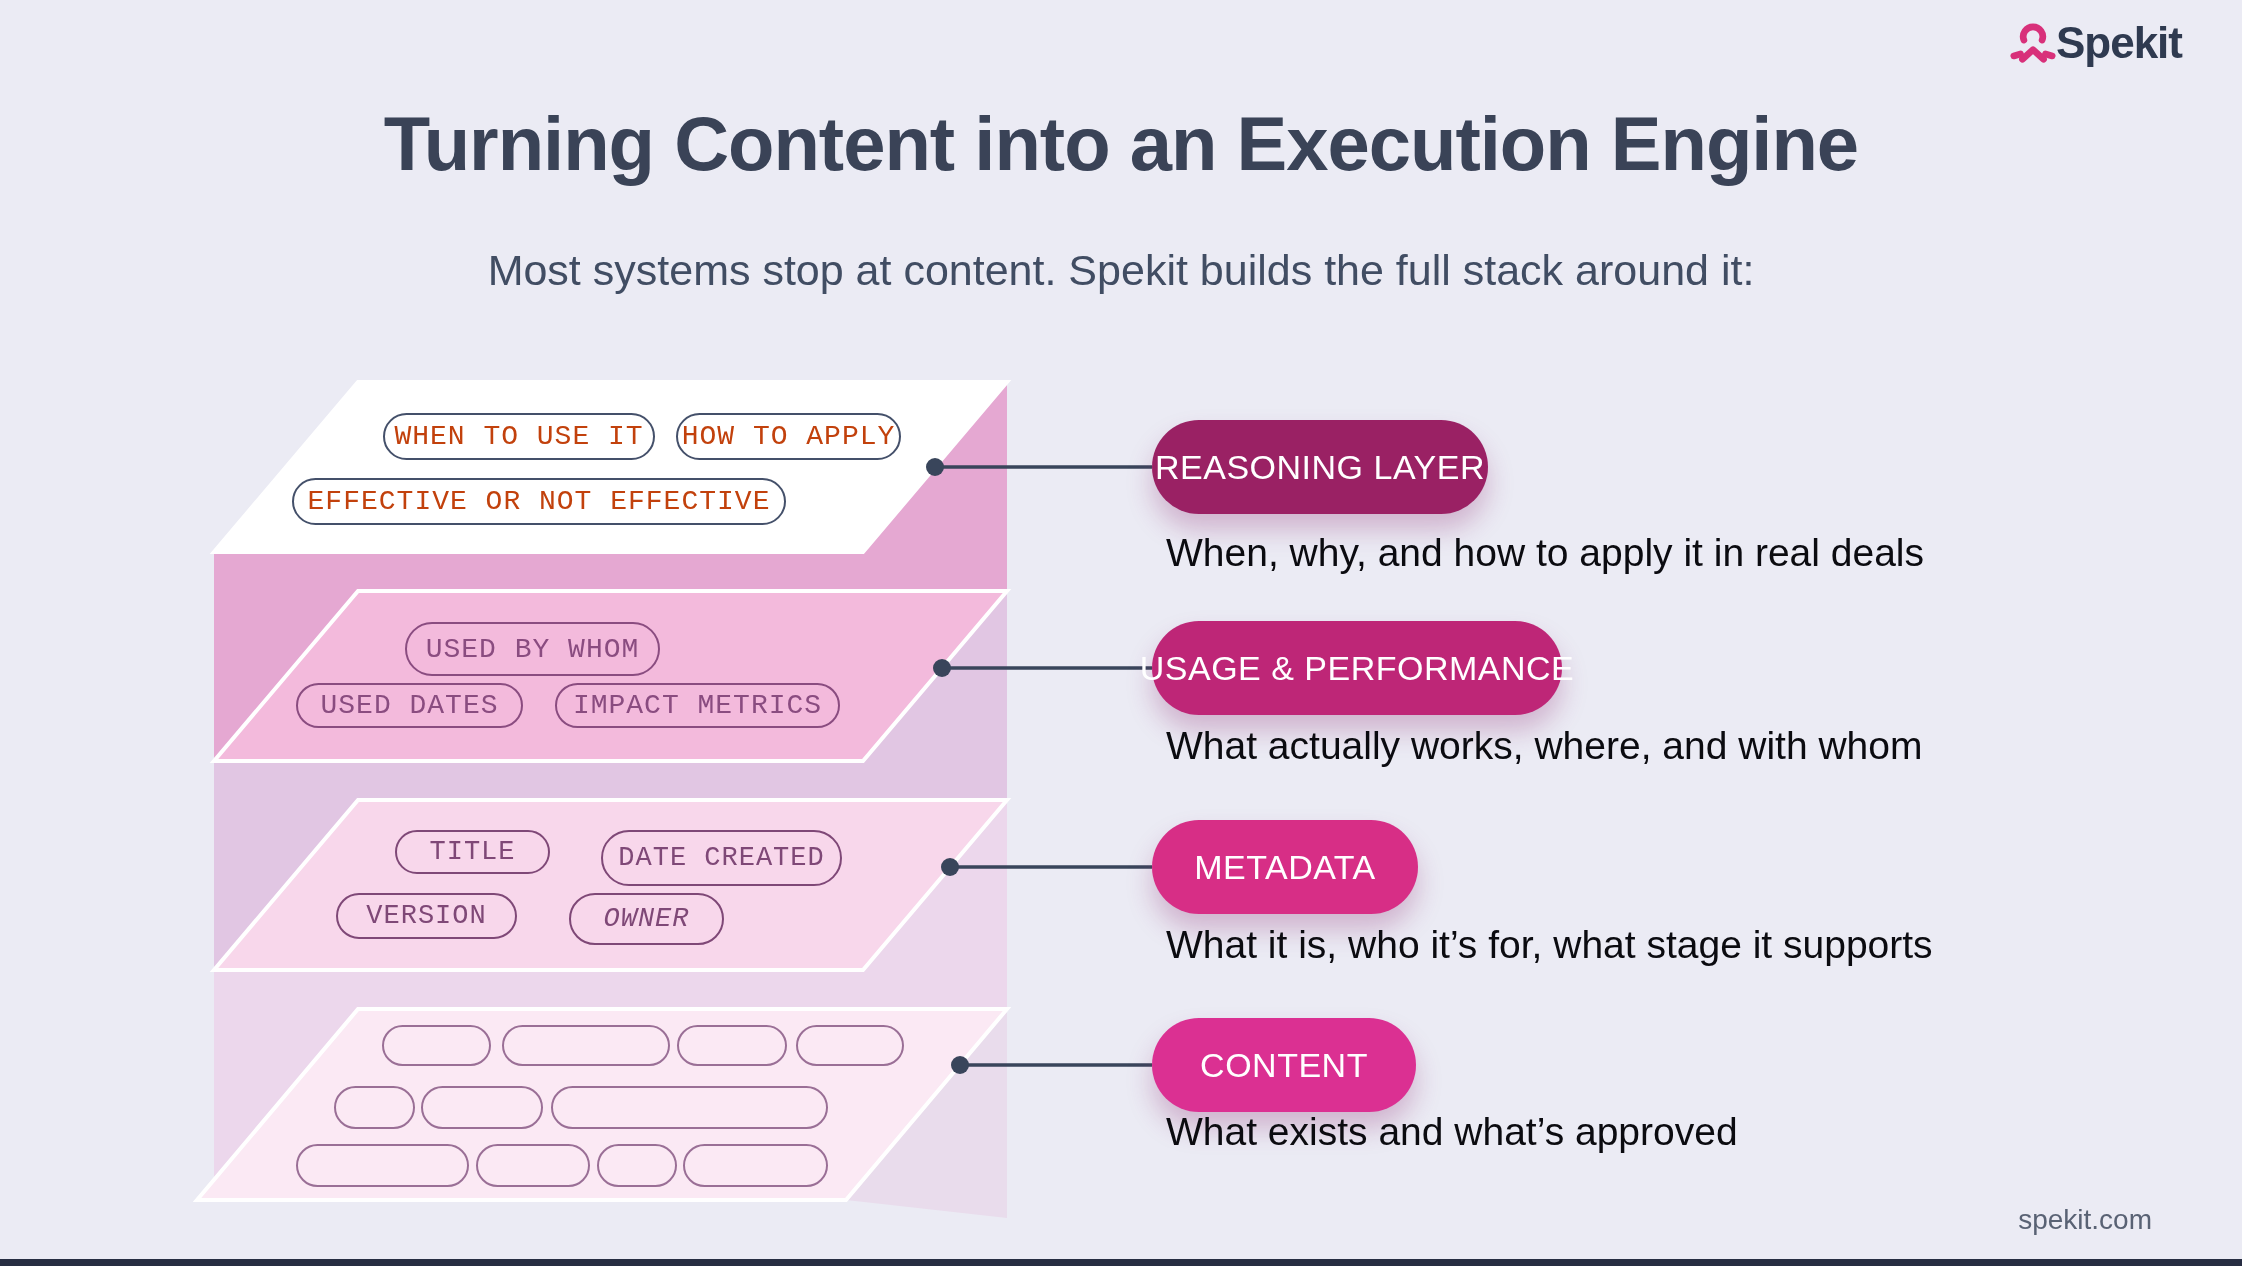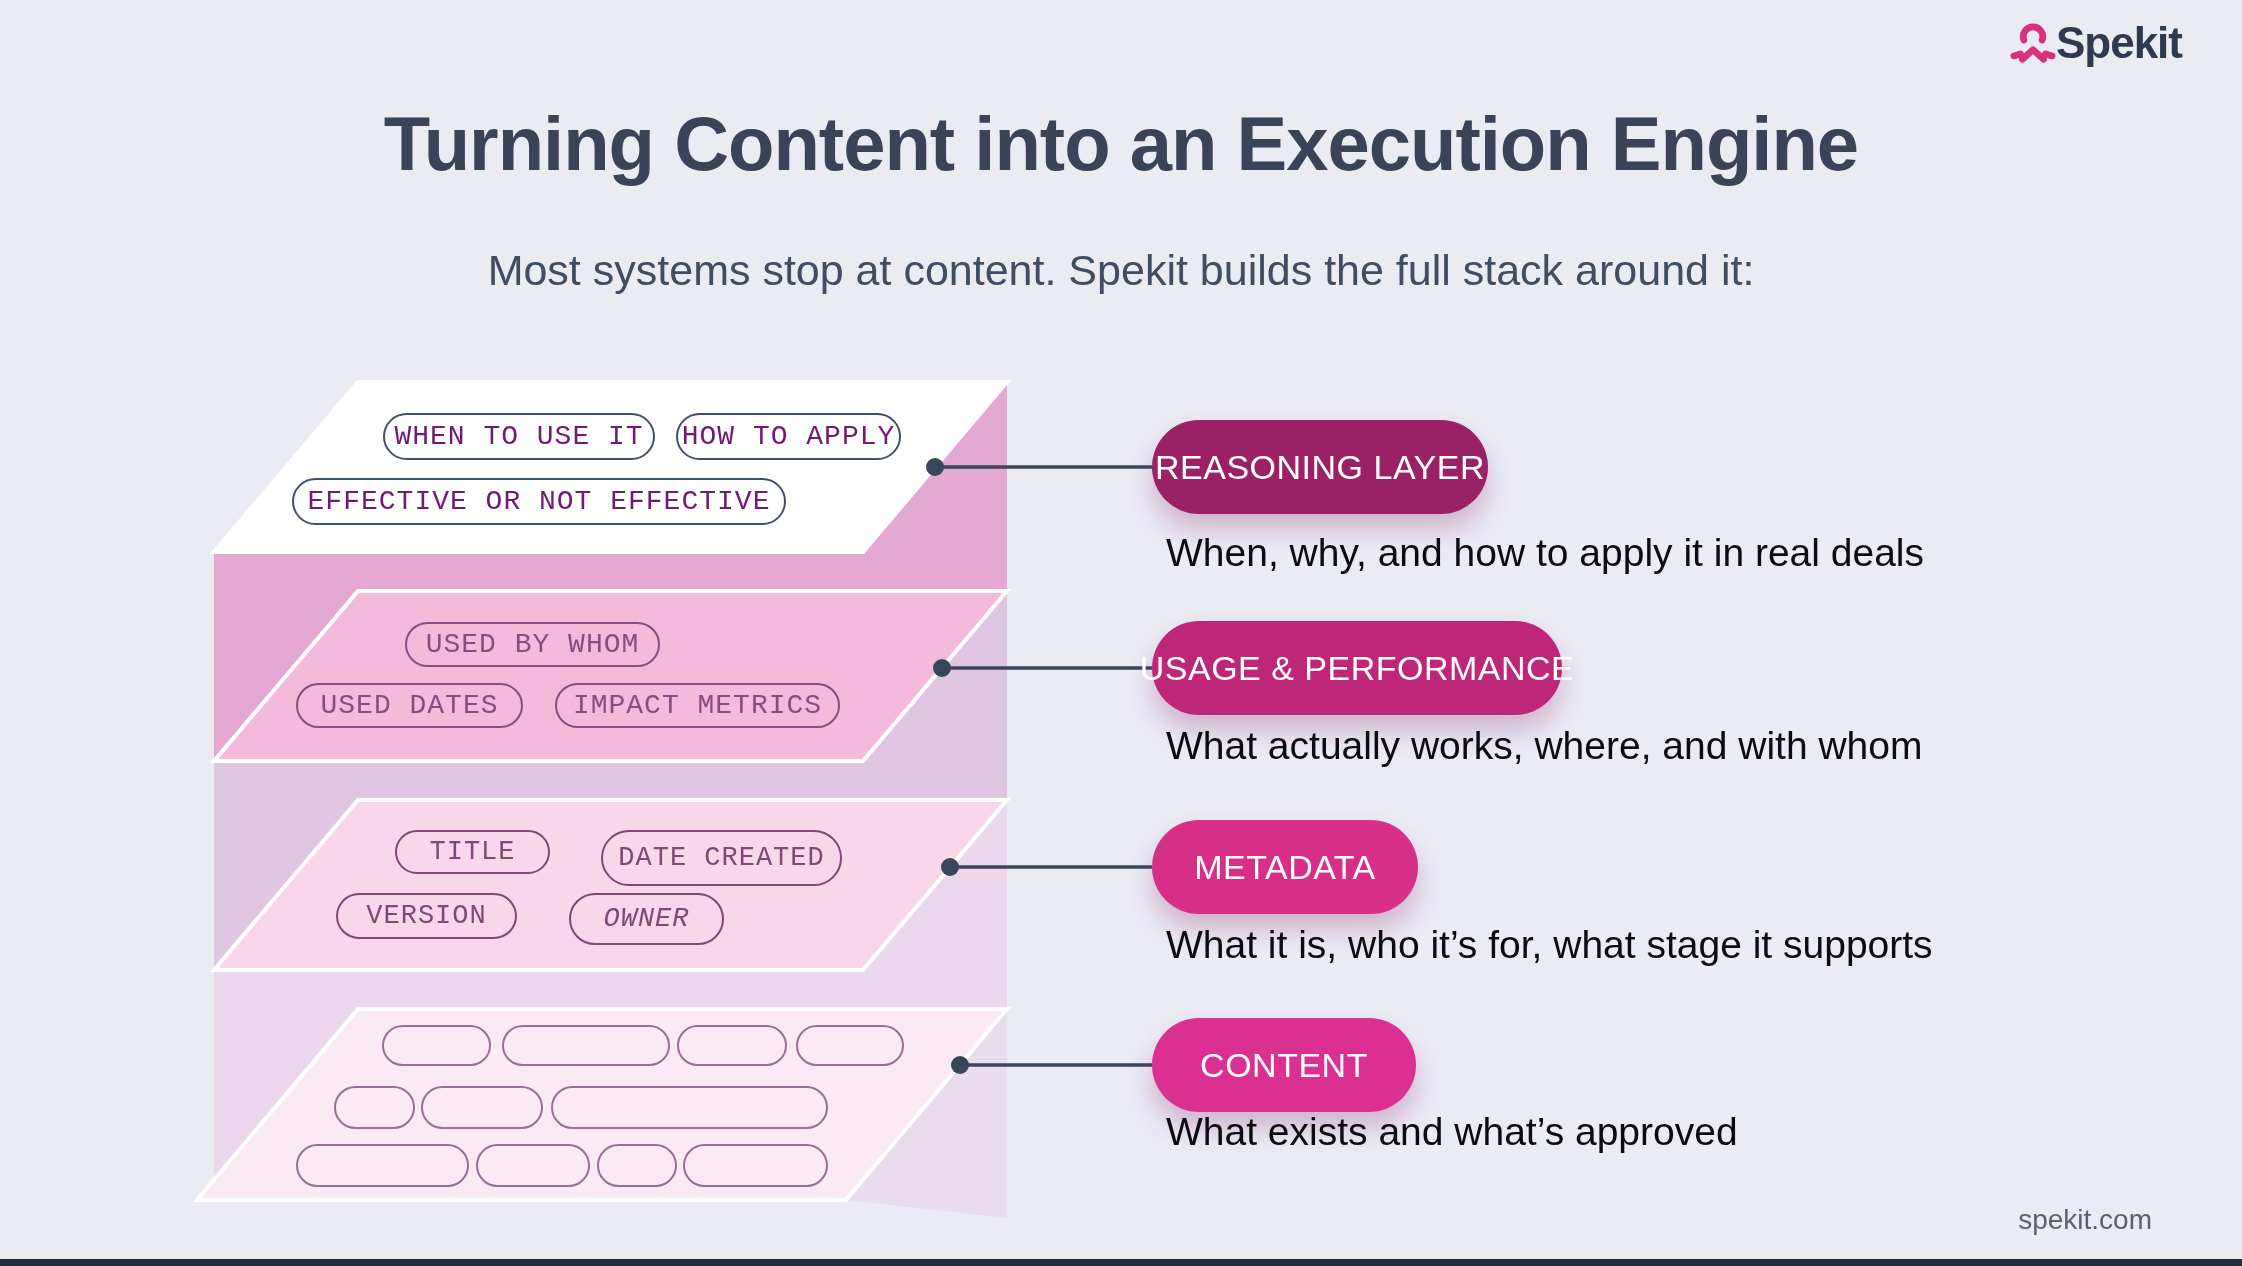--- a/index.html
+++ b/index.html
@@ -29,21 +29,21 @@
   
   #stack-svg { position: absolute; left: 0; top: 0; width: 2242px; height: 1266px; }
 
   
   .tag {
     position: absolute; display: flex; align-items: center; justify-content: center;
     font-family: "Liberation Mono", "DejaVu Sans Mono", monospace;
     font-size: 28px; letter-spacing: 1px; white-space: nowrap;
     border: 2px solid; border-radius: 40px; background: transparent;
   }
-  .tag.l1 { color: #701a75; border-color: #44506A; }
+  .tag.l1 { color: #c2410c; border-color: #44506A; }
   .tag.l2 { color: #8A4C80; border-color: #8A4C80; }
   .tag.l3 { color: #7F4877; border-color: #7F4877; font-size: 27px; text-align: right; }
   .tag.l4 { border-color: #9A6F96; }
 
   
   .legend-pill {
     position: absolute; left: 1152px; height: 94px; border-radius: 47px;
     display: flex; align-items: center; justify-content: center;
     color: #ffffff; font-size: 34px; font-weight: 400; letter-spacing: 0.5px; white-space: nowrap;
     box-shadow: 0 16px 26px rgba(140, 40, 110, 0.28);
@@ -93,21 +93,21 @@
     <circle cx="942" cy="668" r="9"></circle>
     <circle cx="950" cy="867" r="9"></circle>
     <circle cx="960" cy="1065" r="9"></circle>
   </g>
 </svg>
 
 <div class="tag l1 abs" style="left:383px; top:413px; width:272px; height:47px;">WHEN TO USE IT</div>
 <div class="tag l1 abs" style="left:676px; top:413px; width:225px; height:47px;">HOW TO APPLY</div>
 <div class="tag l1 abs" style="left:292px; top:478px; width:494px; height:47px;">EFFECTIVE OR NOT EFFECTIVE</div>
 
-<div class="tag l2 abs" style="left:405px; top:622px; width:255px; height:45px;">USED BY WHOM</div>
+<div class="tag l2 abs" style="left:405px; top:622px; width:255px; height:54px;">USED BY WHOM</div>
 <div class="tag l2 abs" style="left:296px; top:683px; width:227px; height:45px;">USED DATES</div>
 <div class="tag l2 abs" style="left:555px; top:683px; width:285px; height:45px;">IMPACT METRICS</div>
 
 <div class="tag l3 abs" style="left:395px; top:830px; width:155px; height:44px;">TITLE</div>
 <div class="tag l3 abs" style="left:601px; top:830px; width:241px; height:56px;">DATE CREATED</div>
 <div class="tag l3 abs" style="left:336px; top:893px; width:181px; height:46px;">VERSION</div>
 <div class="tag l3 abs" style="left:569px; top:893px; width:155px; height:52px;font-style:italic;">OWNER</div>
 
 <div class="tag l4 abs" style="left:382px; top:1025px; width:109px; height:41px;"></div>
 <div class="tag l4 abs" style="left:502px; top:1025px; width:168px; height:41px;"></div>

